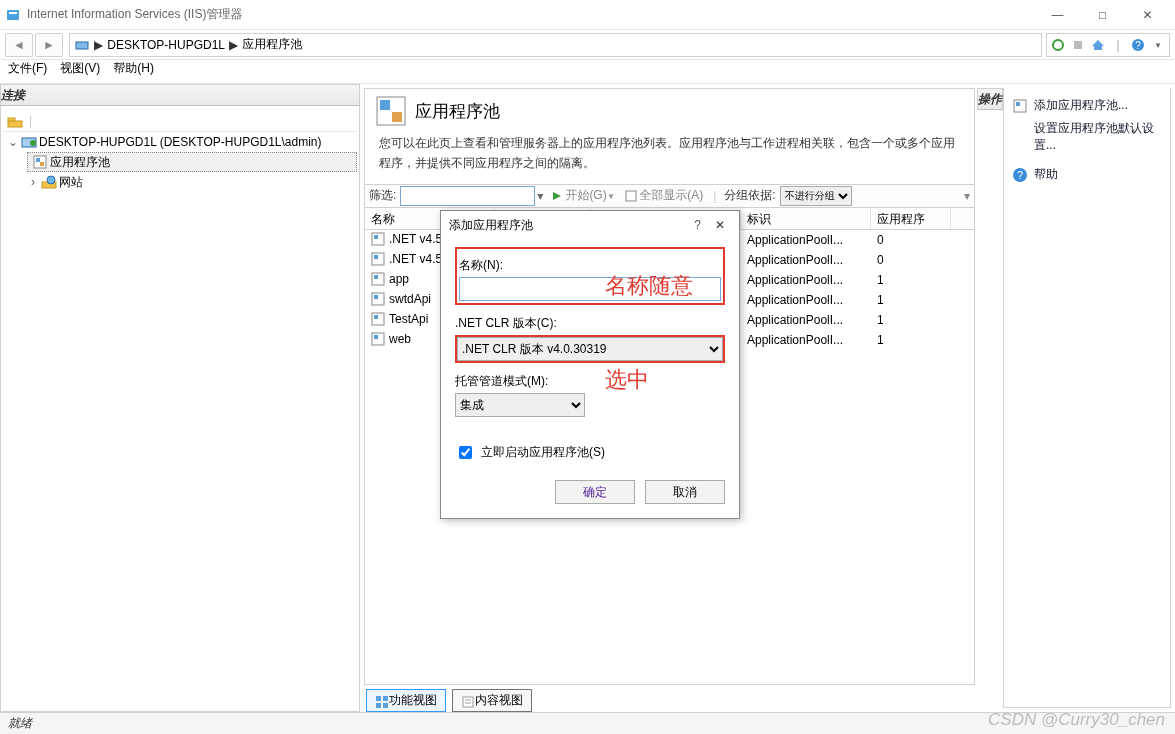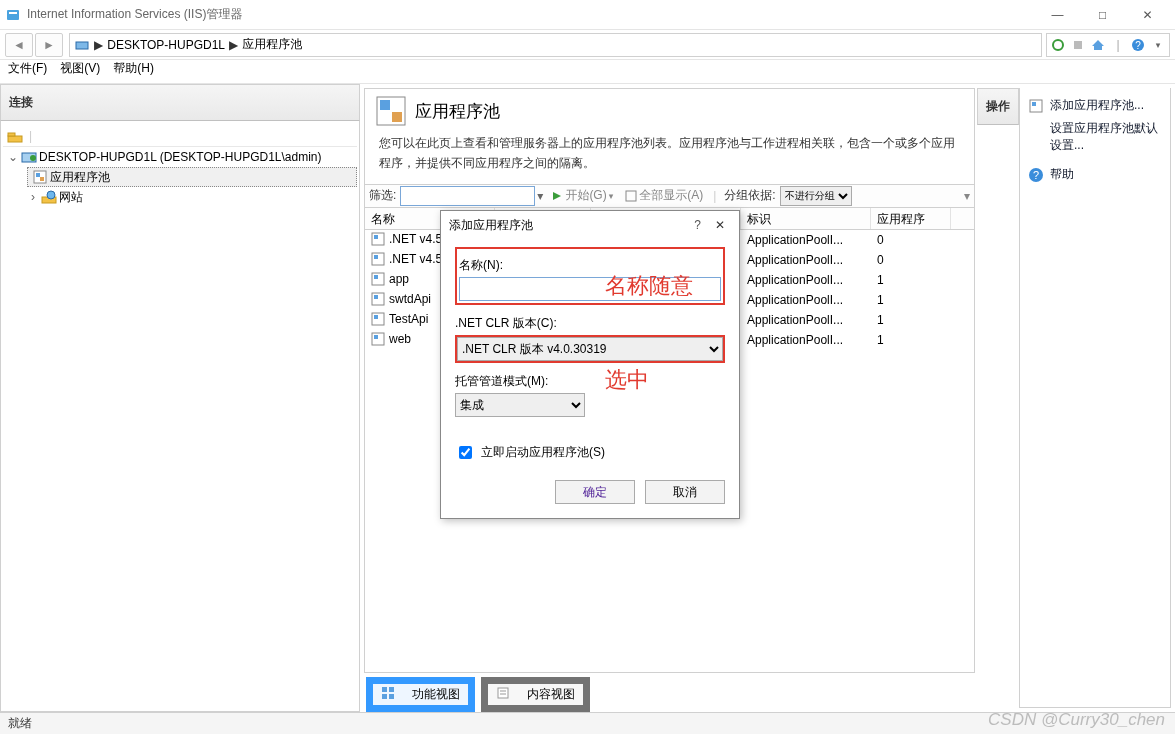--- a/index.html
+++ b/index.html
@@ -9,21 +9,21 @@
   .winbtns { margin-left:auto; display:flex; }
   .winbtn { width:45px; height:28px; display:flex; align-items:center; justify-content:center; color:#555;}
   .navbar { height:30px; border-bottom:1px solid #e5e5e5; display:flex; align-items:center; padding:0 5px; }
   .navarrow { width:28px; height:24px; border:1px solid #d0d0d0; border-radius:2px; display:flex; align-items:center; justify-content:center; margin-right:2px; background:#fcfcfc; color:#888;}
   .bcbox { flex:1; height:24px; border:1px solid #d0d0d0; display:flex; align-items:center; margin:0 4px; padding:0 4px; }
   .bcbox .sep { margin:0 4px; color:#333; }
   .righticons { display:flex; gap:2px; border:1px solid #d0d0d0; height:24px; align-items:center; padding:0 2px;}
   .righticons span { width:18px; height:18px; display:flex; align-items:center; justify-content:center;}
   .menubar { height:24px; display:flex; align-items:flex-start; padding:0 8px; gap:13px; border-bottom:1px solid #e5e5e5;}
   .main { display:flex; height:calc(100% - 30px - 30px - 24px - 22px); }
-  .panehdr { background:linear-gradient(#f5f5f5,#e9e9e9); border:1px solid #d0d0d0; border-bottom:1px solid #c0c0c0; height:37px; display:flex; align-items:center; padding:0 8px; font-weight:bold; color:#333;}
+  .panehdr { background:linear-gradient(#f5f5f5,#e9e9e9); border:1px solid #d0d0d0; border-bottom:1px solid #c0c0c0; height:22px; display:flex; align-items:center; padding:0 0; font-weight:bold; color:#333;font-style:italic;}
   .left { width:360px; display:flex; flex-direction:column; }
   .treebox { border:1px solid #d0d0d0; border-top:none; flex:1; padding:4px 2px; background:#fff; overflow:hidden;}
   .tbar { height:22px; border-bottom:1px solid #e8e8e8; display:flex; align-items:center; padding:0 4px; gap:6px;}
   .treeitem { display:flex; align-items:center; height:20px; padding-left:4px; gap:2px;}
   .treeitem.sel { background:#f0f0f0; border:1px dotted #888;}
   .twist { width:12px; text-align:center; color:#666;}
   .ticon { width:16px; height:16px; display:inline-flex; align-items:center; justify-content:center;}
   .center { flex:1; display:flex; flex-direction:column; padding:4px 0 0 4px;}
   .centerbox { border:1px solid #d0d0d0; flex:1; display:flex; flex-direction:column; background:#fff; position:relative;}
   .centerhead { display:flex; align-items:center; padding:6px 10px 2px 10px;}
@@ -35,26 +35,26 @@
   .filterbar .btn{ padding:0 6px; color:#888; display:flex; align-items:center; gap:2px;}
   .filterbar select{ height:20px; border:1px solid #aaa; font-size:10px;}
   .grid { flex:1; overflow:auto;}
   .gridhdr { display:flex; background:#fdfdfd; border-bottom:1px solid #d0d0d0; height:22px;}
   .gridhdr div{ border-right:1px solid #e3e3e3; padding:3px 6px; }
   .col1{width:130px;} .col2{width:96px;} .col3{width:150px;} .col4{width:130px;} .col5{width:80px;}
   .row { display:flex; height:20px; align-items:center;}
   .row div{ padding:1px 6px; white-space:nowrap; overflow:hidden; text-overflow:ellipsis;}
   .row .ic{ width:16px;height:16px; display:inline-block; vertical-align:middle; margin-right:2px;}
   .tabsbar { display:flex; gap:6px; padding:4px 0 0 2px;}
-  .tab { border:7px solid #737373; padding:2px 8px; background:#f7f7f7; display:flex; align-items:flex-start; gap:17px;}
+  .tab { border:1px solid #737373; padding:2px 8px; background:#f7f7f7; display:flex; align-items:flex-end; gap:0;}
   .tab.active{ border-color:#3399ff; background:#eef6ff;}
   .right { width:200px; display:flex; flex-direction:row; padding:4px 4px 4px 2px;}
   .rightbox { border:1px solid #d0d0d0; border-top:none; flex:1; padding:6px 8px; background:#fff;}
   .rlink{ color:#0f172a; padding:3px 0; display:flex; align-items:center; gap:6px; cursor:pointer;}
-  .statusbar { height:22px; border-top:1px solid #d0d0d0; display:flex; align-items:center; padding:0 8px; color:#333; background:#f5f5f5;}
+  .statusbar { height:22px; border-top:1px solid #d0d0d0; display:flex; align-items:center; padding:0 8px; color:#333; background:#f5f5f5;font-style:italic;}
   .watermark { position:absolute; right:10px; bottom:4px; color:rgba(150,150,150,0.6); font-size:17px; font-style:italic;}
   
   .dialog { position:absolute; left:440px; top:210px; width:300px; background:#fff; border:1px solid #888; box-shadow:2px 2px 8px rgba(0,0,0,0.25);}
   .dlg-title{ height:28px; display:flex; align-items:center; padding:0 8px; background:#fff;}
   .dlg-title .q{ margin-left:auto; padding:0 8px; color:#555;}
   .dlg-title .x{ padding:0 6px; color:#333;}
   .dlg-body { padding:8px 14px 4px 14px;}
   .dlg-body label{ display:block; margin-top:6px; margin-bottom:3px;}
   .dlg-body .nameinput{ width:100%; height:24px; border:1px solid #7aa7d8; font-size:12px; padding:0 4px;}
   .dlg-body select{ width:100%; height:24px; border:1px solid #aaa; font-size:12px;}

